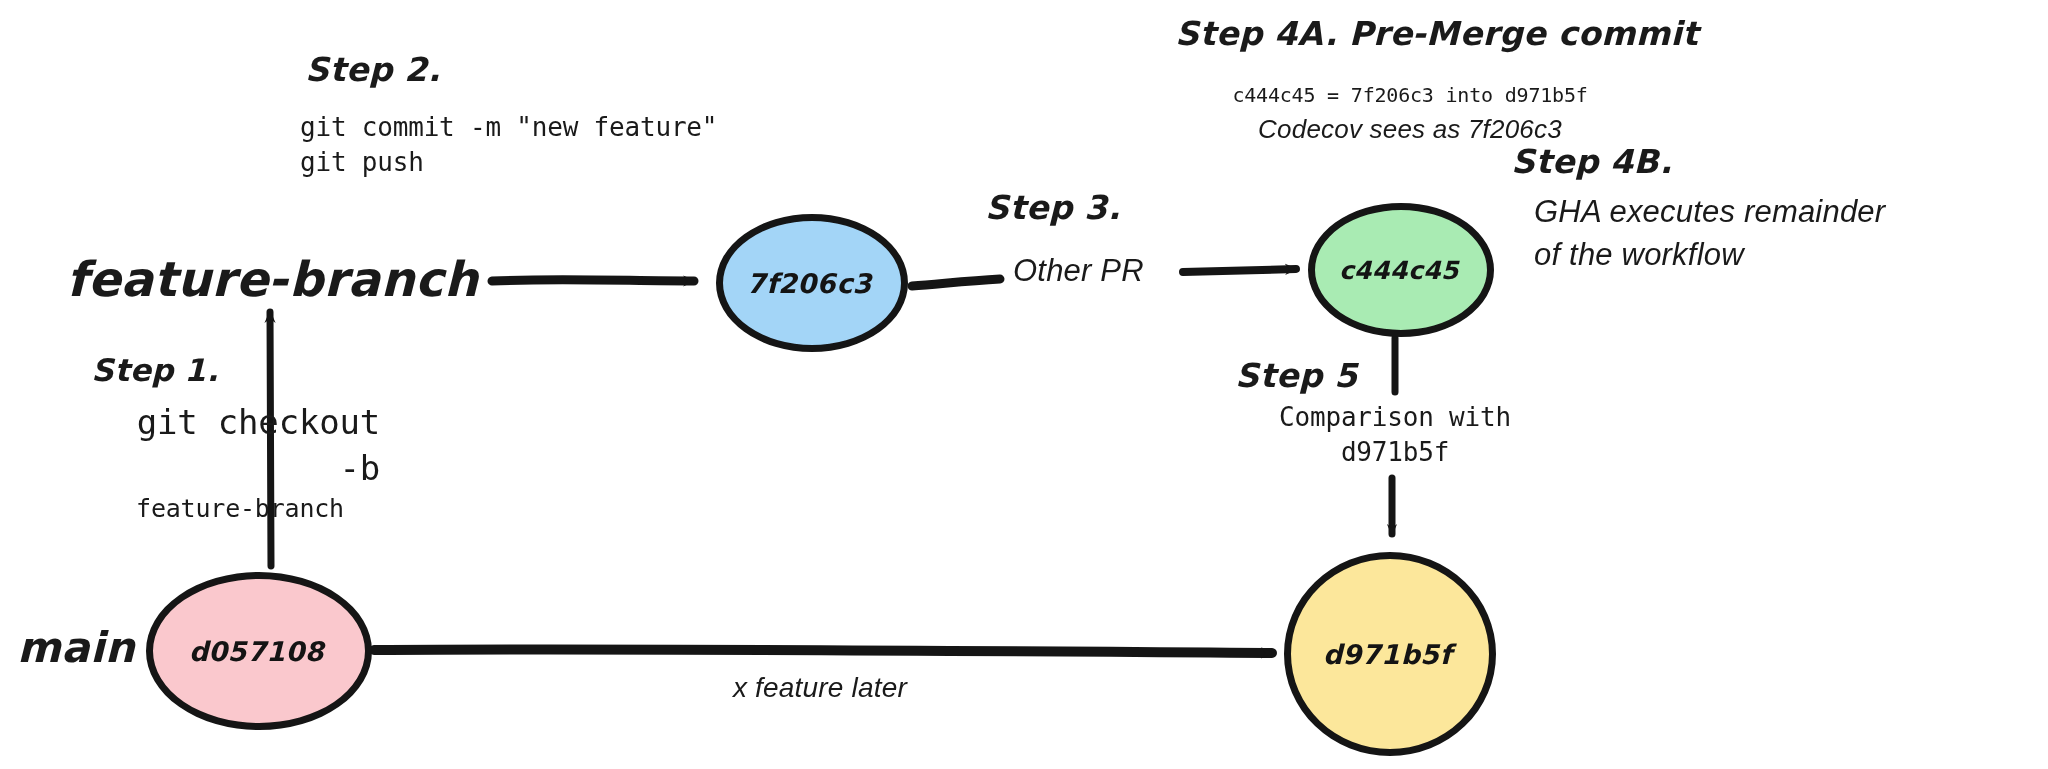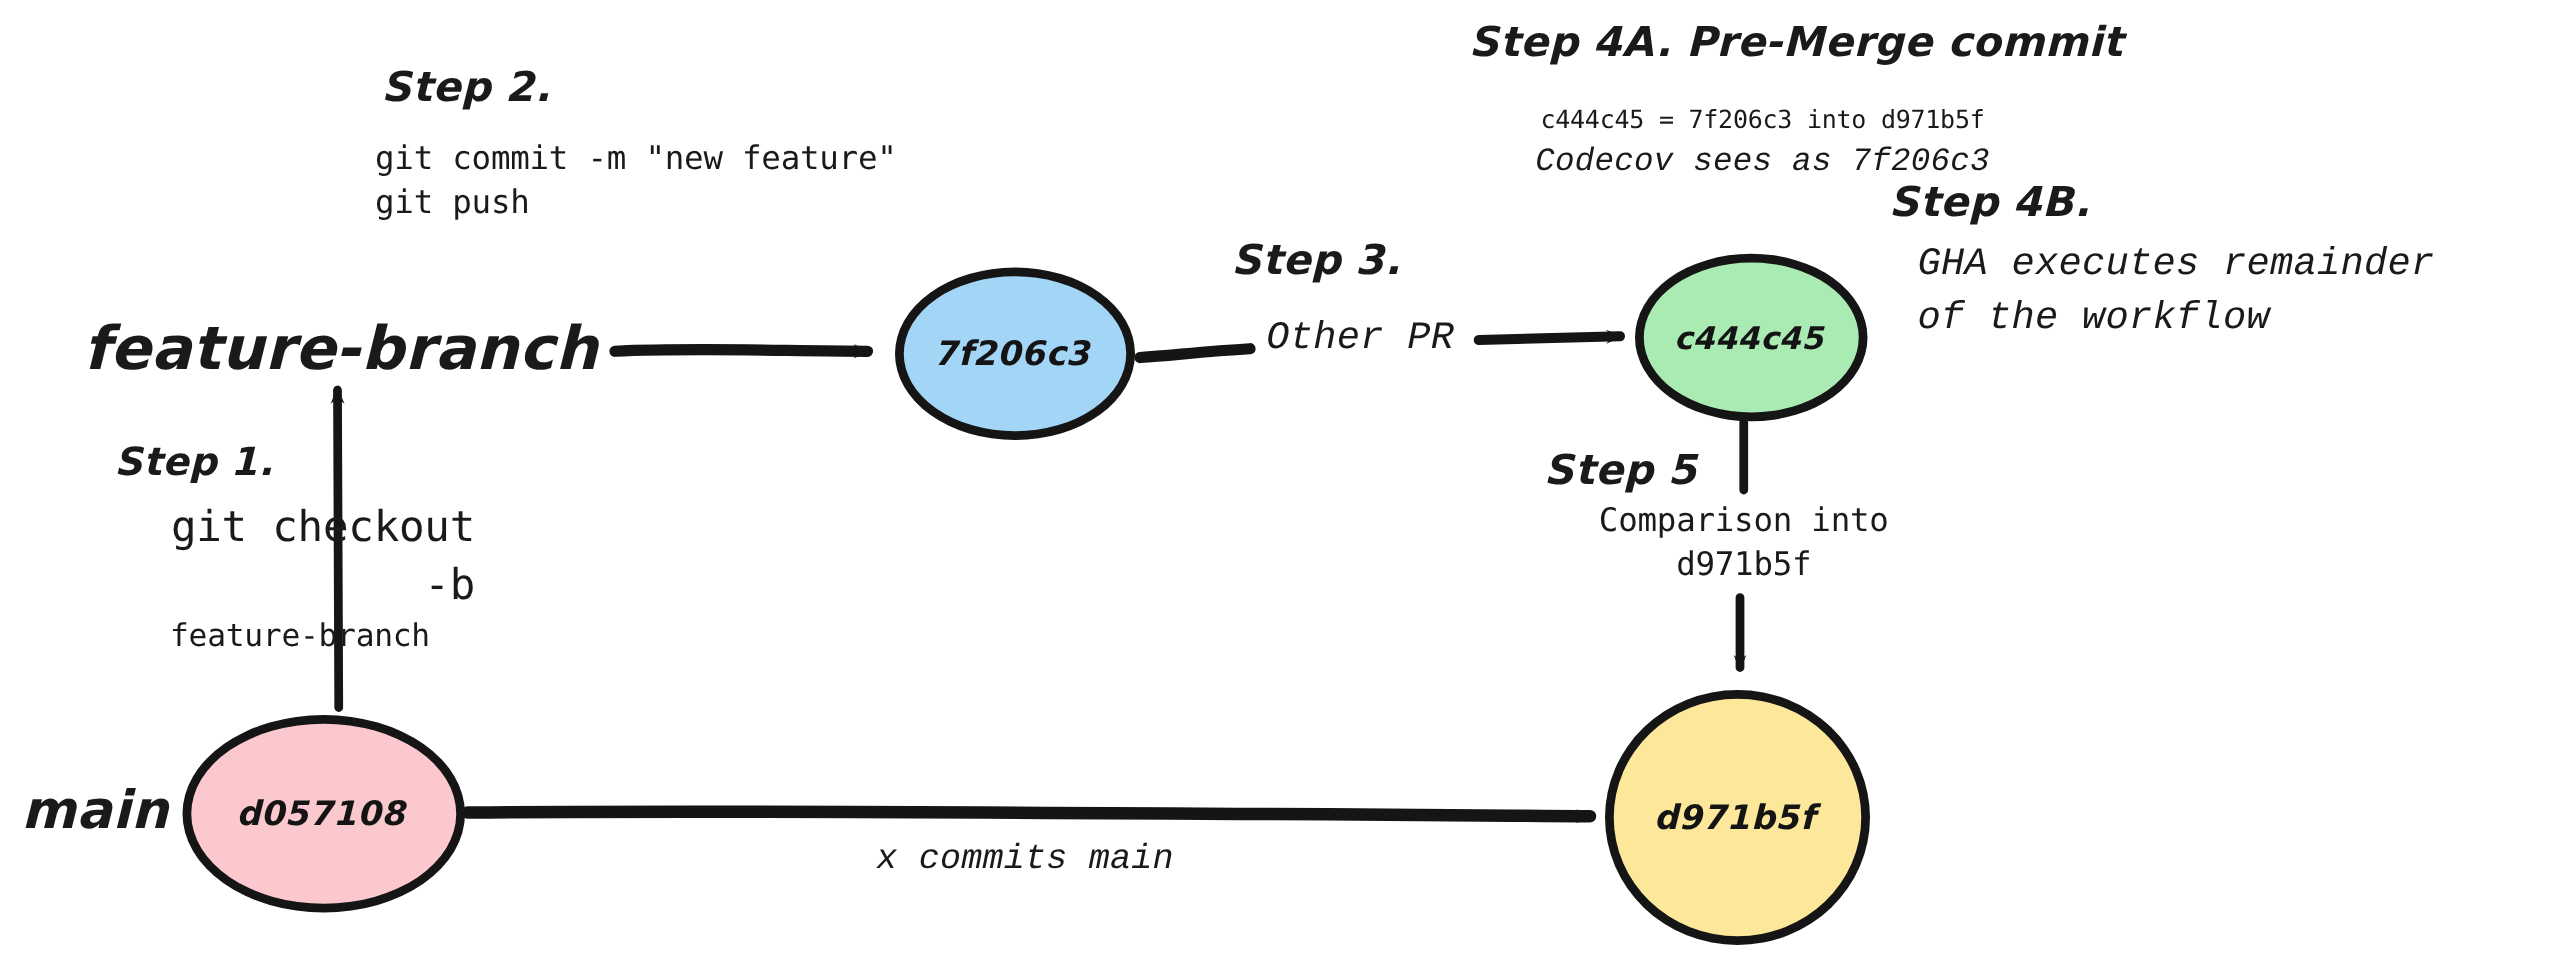--- a/index.html
+++ b/index.html
@@ -23,21 +23,21 @@
     letter-spacing:.4px;
     transform:skewX(-3deg);
   }
   
   .mono{
     font-family:"DejaVu Sans Mono", monospace;
     font-weight:400;
     letter-spacing:-.2px;
   }
   .hand2{
-    font-family:Liberation Mono, monospace;
+    font-family:Liberation Sans, sans-serif;
     font-weight:500;
     font-style:italic;
     letter-spacing:.2px;
   }
 
   .node{
     position:absolute;
     display:flex;align-items:center;justify-content:center;
     border:7px solid #151515;
     box-sizing:border-box;
@@ -128,21 +128,21 @@
   </div>
 
   <div class="lbl hand" style="left:1514px;top:142px;font-size:33px;">Step 4B.</div>
   <div style="position:absolute;left:1534px;top:190px;width:520px;text-align:left;">
     <div class="hand2" style="font-size:31px;line-height:1.4;">GHA executes remainder</div>
     <div class="hand2" style="font-size:31px;line-height:1.4;">of the workflow</div>
   </div>
 
   <div class="lbl hand" style="left:1238px;top:356px;font-size:33px;">Step 5</div>
   <div style="position:absolute;left:1180px;top:400px;width:430px;text-align:center;">
-    <div class="mono" style="font-size:26px;line-height:1.35;">Comparison into</div>
+    <div class="mono" style="font-size:26px;line-height:1.35;">Comparison with</div>
     <div class="mono" style="font-size:26px;line-height:1.35;">d971b5f</div>
   </div>
 
   <div style="position:absolute;left:380px;top:668px;width:880px;text-align:center;">
-    <div class="hand2" style="font-size:28px;line-height:1.4;">x commits main</div>
+    <div class="hand2" style="font-size:28px;line-height:1.4;">x feature later</div>
   </div>
 
 </div>
 
 </body></html>

